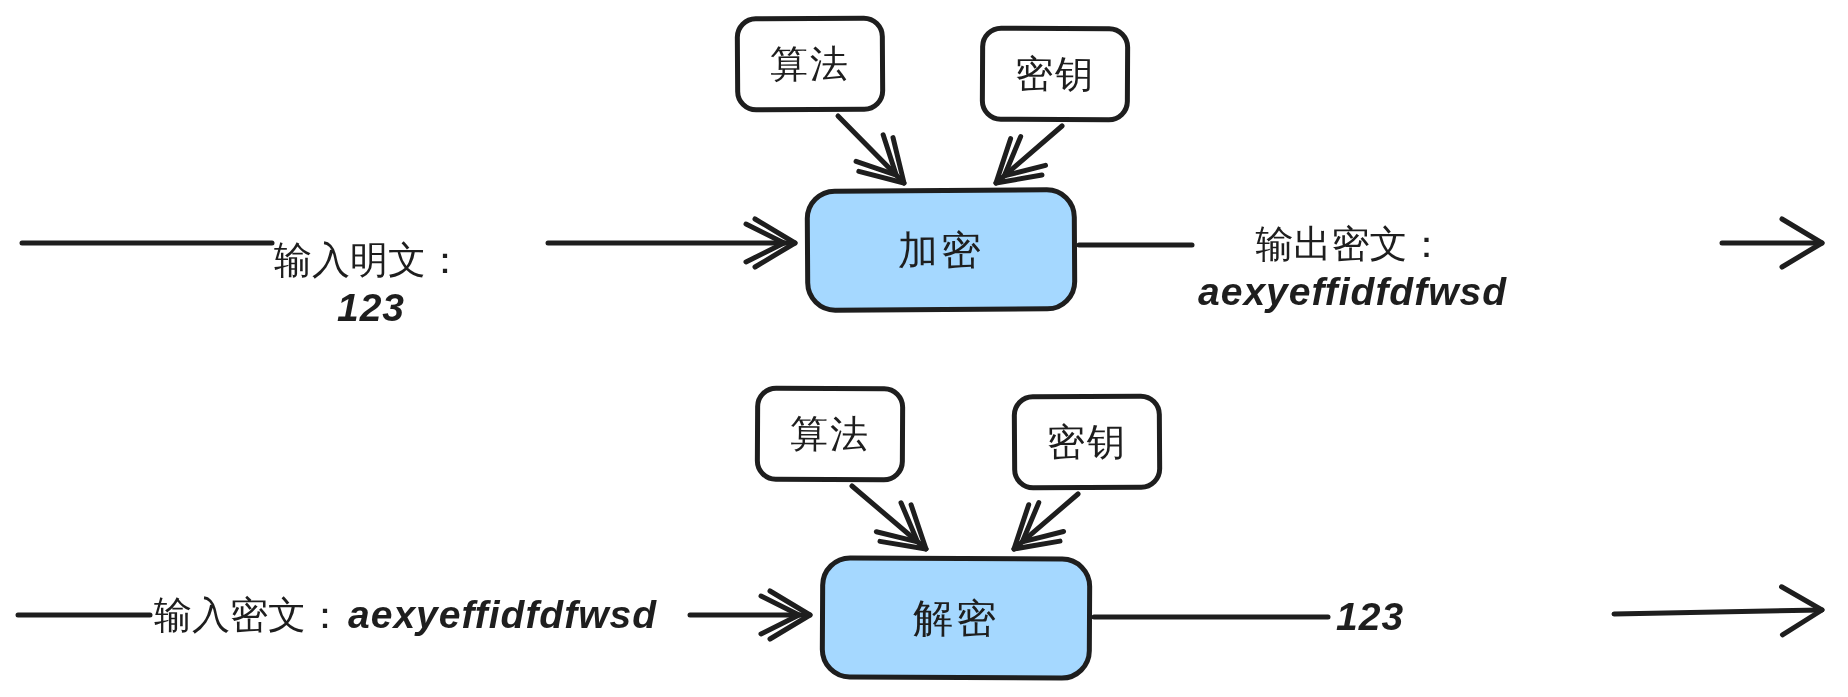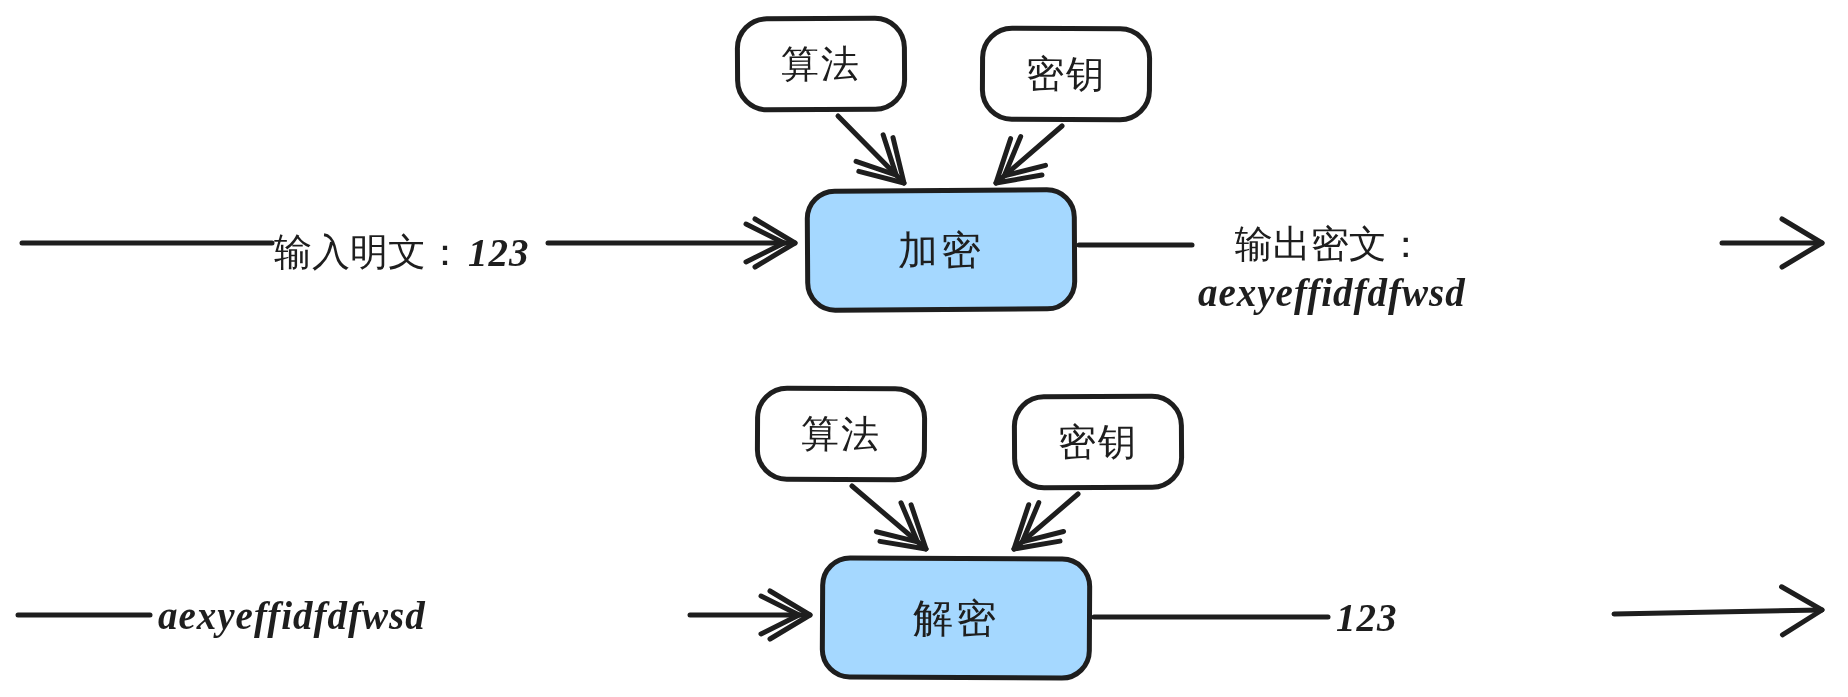--- a/index.html
+++ b/index.html
@@ -33,25 +33,25 @@
   }
   .arrow-head {
     stroke: var(--stroke);
     stroke-width: 5;
     fill: none;
     stroke-linecap: round;
     stroke-linejoin: round;
   }
   .factor-box {
     position: absolute;
-    width: 172px;
+    width: 150px;
     height: 96px;
     background: var(--factor-fill);
     border: 5px solid var(--stroke);
-    border-radius: 32px;
+    border-radius: 21px;
     display: flex;
     align-items: center;
     justify-content: center;
     font-size: 38px;
     letter-spacing: 2px;
   }
   .process-box {
     position: absolute;
     width: 272px;
     height: 124px;
@@ -69,21 +69,21 @@
     height: 52px;
     display: flex;
     align-items: center;
     white-space: nowrap;
     font-size: 38px;
   }
   .flow-label .cjk {
     font-family: "Liberation Sans", sans-serif;
   }
   .flow-label .hand {
-    font-family: Liberation Serif, serif;
+    font-family: Liberation Sans, sans-serif;
     font-style: italic;
     font-weight: 600;
     font-size: 39px;
     letter-spacing: 1px;
     padding-left: 4px;
   }
   .r1 { transform: rotate(-0.35deg); }
   .r2 { transform: rotate(0.3deg); }
 </style>
 </head>
@@ -118,38 +118,39 @@
 
   <div class="factor-box r1" style="left:735px; top:16px;">
     <span>算法</span>
   </div>
   <div class="factor-box r2" style="left:980px; top:26px;">
     <span>密钥</span>
   </div>
   <div class="process-box r1" style="left:805px; top:188px;">
     <span>加密</span>
   </div>
-  <div class="flow-label" style="left:274px; top:226px;">
+  <div class="flow-label" style="left:274px; top:235px;flex-direction:column;">
     <span class="cjk">输入明文：</span>
       <span class="hand">123</span>
   </div>
   <div class="flow-label" style="left:1194px; top:219px;flex-direction:column;">
     <span class="cjk">输出密文：</span>
       <span class="hand">aexyeffidfdfwsd</span>
   </div>
 
   <div class="factor-box r2" style="left:755px; top:386px;">
     <span>算法</span>
   </div>
   <div class="factor-box r1" style="left:1012px; top:394px;">
     <span>密钥</span>
   </div>
   <div class="process-box r2" style="left:820px; top:556px;">
     <span>解密</span>
   </div>
   <div class="flow-label" style="left:154px; top:589px;">
+    <span class="cjk">输入密文：</span>
       <span class="hand">aexyeffidfdfwsd</span>
   </div>
   <div class="flow-label" style="left:1332px; top:591px;">
       <span class="hand">123</span>
   </div>
 
 </div>
 
 </body></html>

